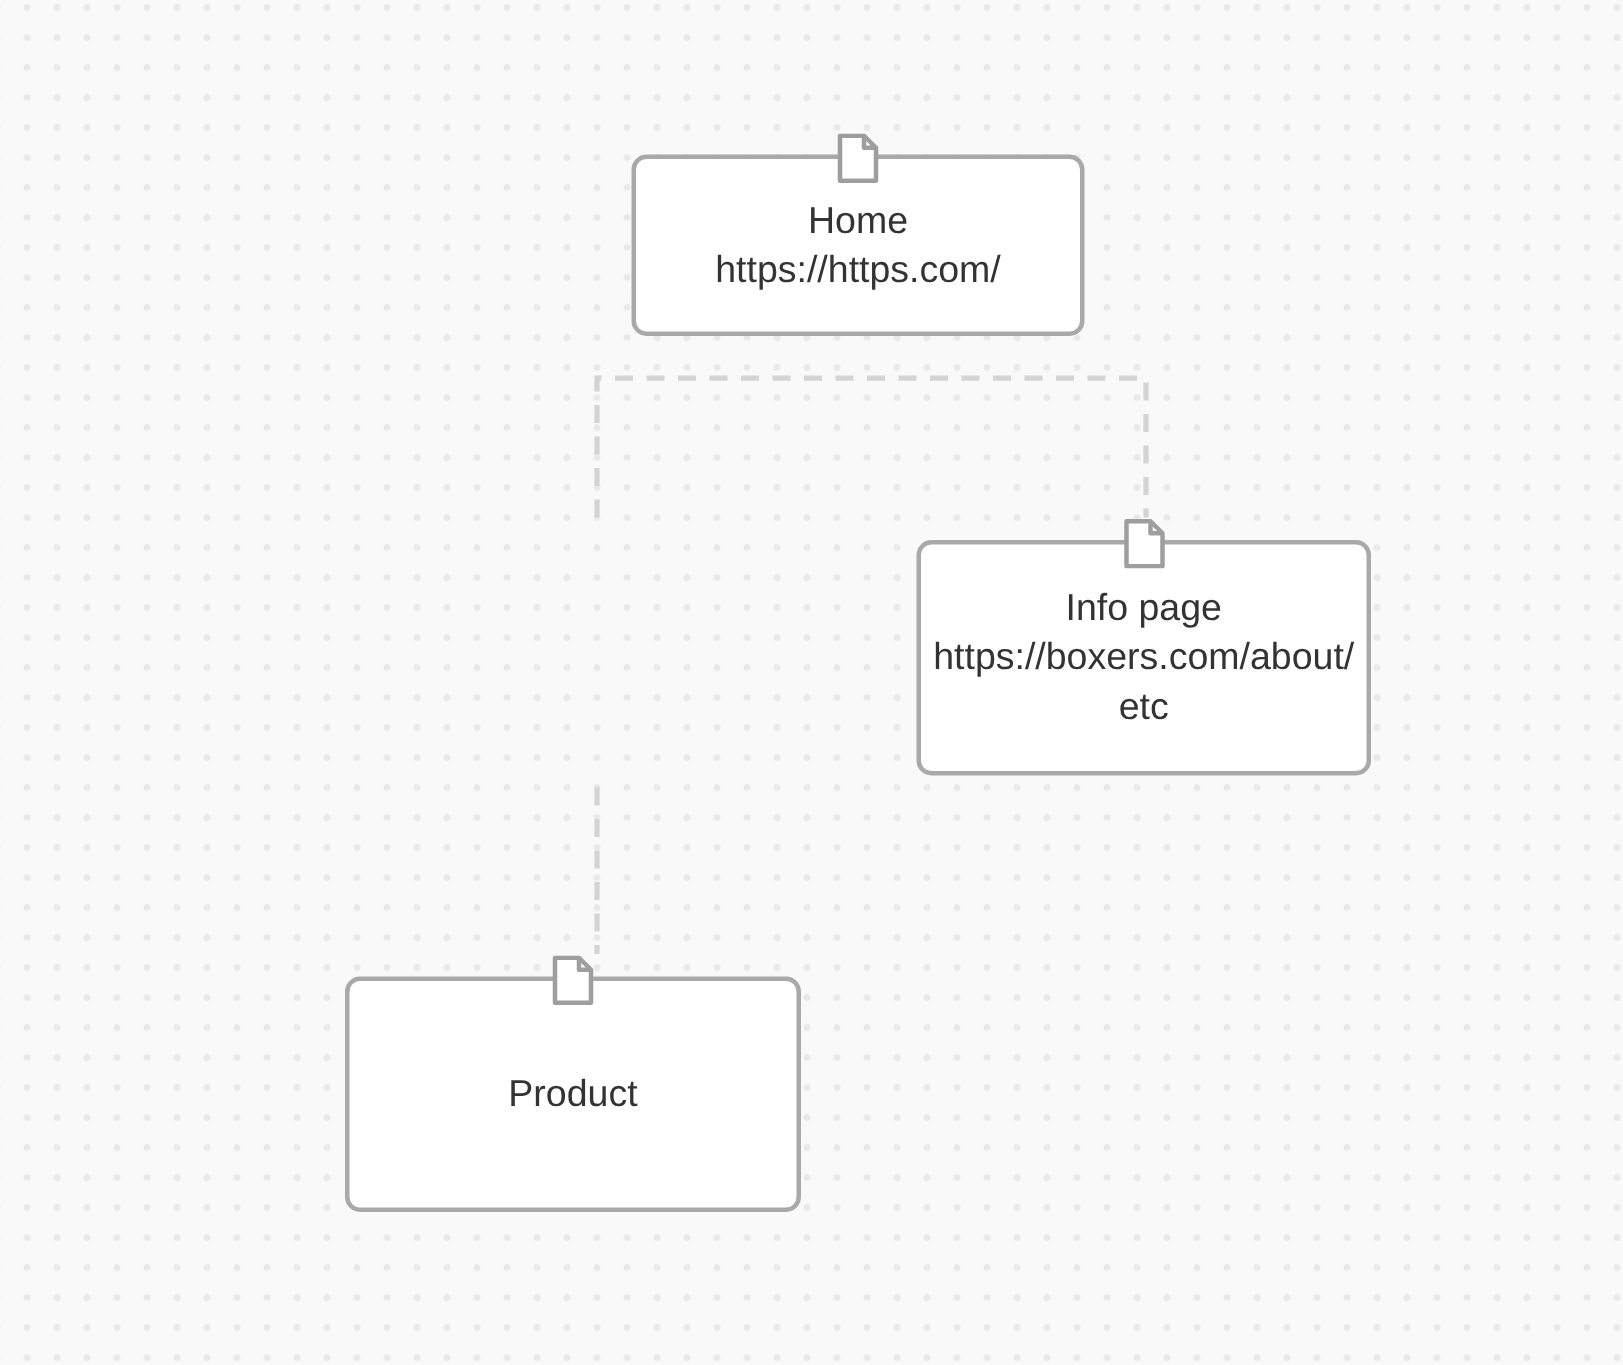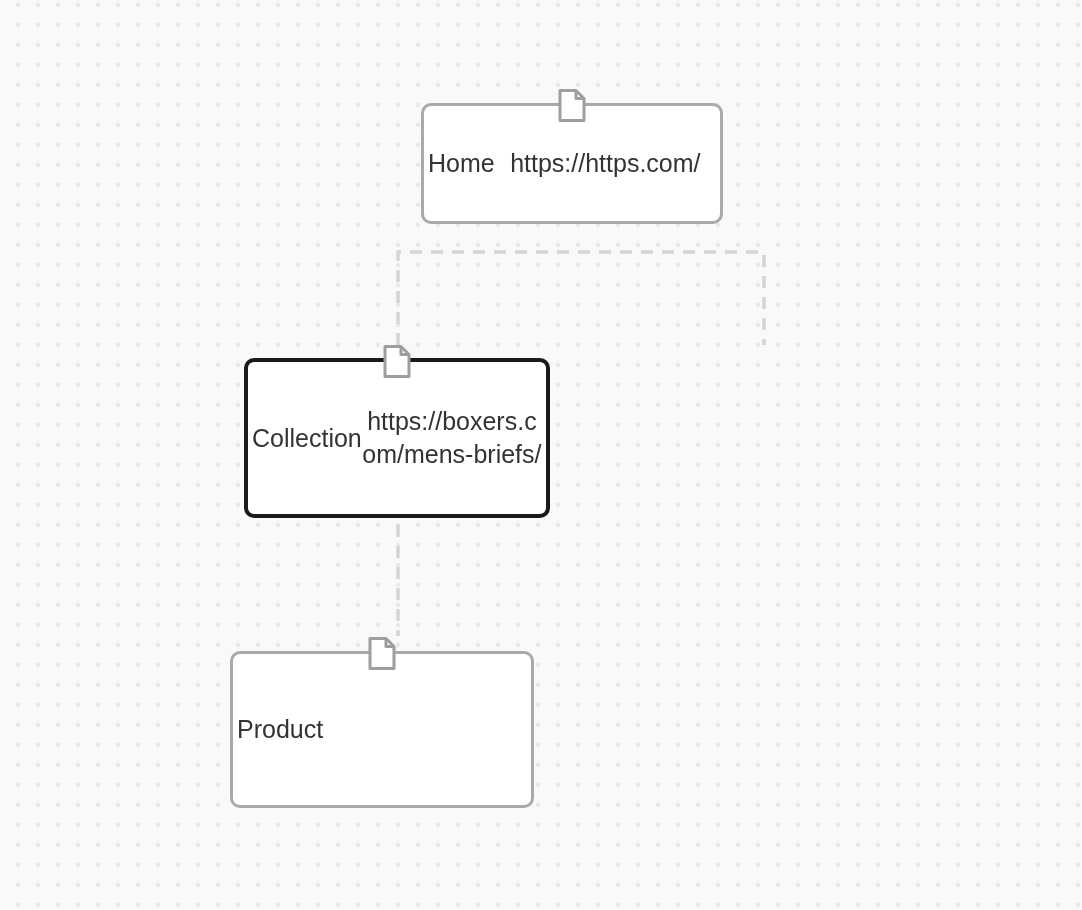--- a/index.html
+++ b/index.html
@@ -23,23 +23,23 @@
     top: 0;
     pointer-events: none;
   }
   .node {
     position: absolute;
     box-sizing: border-box;
     background: #ffffff;
     border: 3px solid #a9a9a9;
     border-radius: 10px;
     display: flex;
-    flex-direction: row;
+    flex-direction: column;
     align-items: center;
-    justify-content: space-between;
+    justify-content: center;
     text-align: center;
     font-size: 25px;
     line-height: 33px;
     color: #333333;
     padding: 0 4px;
   }
   .node.selected {
     border: 4px solid #1a1a1a;
   }
   .node-home       { left: 421px; top: 103px; width: 302px; height: 121px; }
@@ -72,29 +72,29 @@
 
   <div class="node node-home">
     <svg class="page-icon" viewBox="0 0 30 33">
       <path d="M3 1.5 H19 L27 9.5 V31.5 H3 Z" fill="#ffffff" stroke="#9e9e9e" stroke-width="3" stroke-linejoin="round"></path>
       <path d="M19 1.5 V9.5 H27" fill="none" stroke="#9e9e9e" stroke-width="3" stroke-linejoin="round"></path>
     </svg>
     <div class="node-title">Home</div>
     <div class="node-url">https://https.com/</div>
   </div>
 
-  <div class="node node-collection selected">
+
+  <div class="node node-info">
     <svg class="page-icon" viewBox="0 0 30 33">
       <path d="M3 1.5 H19 L27 9.5 V31.5 H3 Z" fill="#ffffff" stroke="#9e9e9e" stroke-width="3" stroke-linejoin="round"></path>
       <path d="M19 1.5 V9.5 H27" fill="none" stroke="#9e9e9e" stroke-width="3" stroke-linejoin="round"></path>
     </svg>
-    <div class="node-title">Collection</div>
-    <div class="node-url">https://boxers.com/mens-briefs/</div>
+    <div class="node-title">Info page</div>
+    <div class="node-url">https://boxers.com/about/ etc</div>
   </div>
-
 
   <div class="node node-product">
     <svg class="page-icon" viewBox="0 0 30 33">
       <path d="M3 1.5 H19 L27 9.5 V31.5 H3 Z" fill="#ffffff" stroke="#9e9e9e" stroke-width="3" stroke-linejoin="round"></path>
       <path d="M19 1.5 V9.5 H27" fill="none" stroke="#9e9e9e" stroke-width="3" stroke-linejoin="round"></path>
     </svg>
     <div class="node-title">Product</div>
   </div>
 
 </div>

